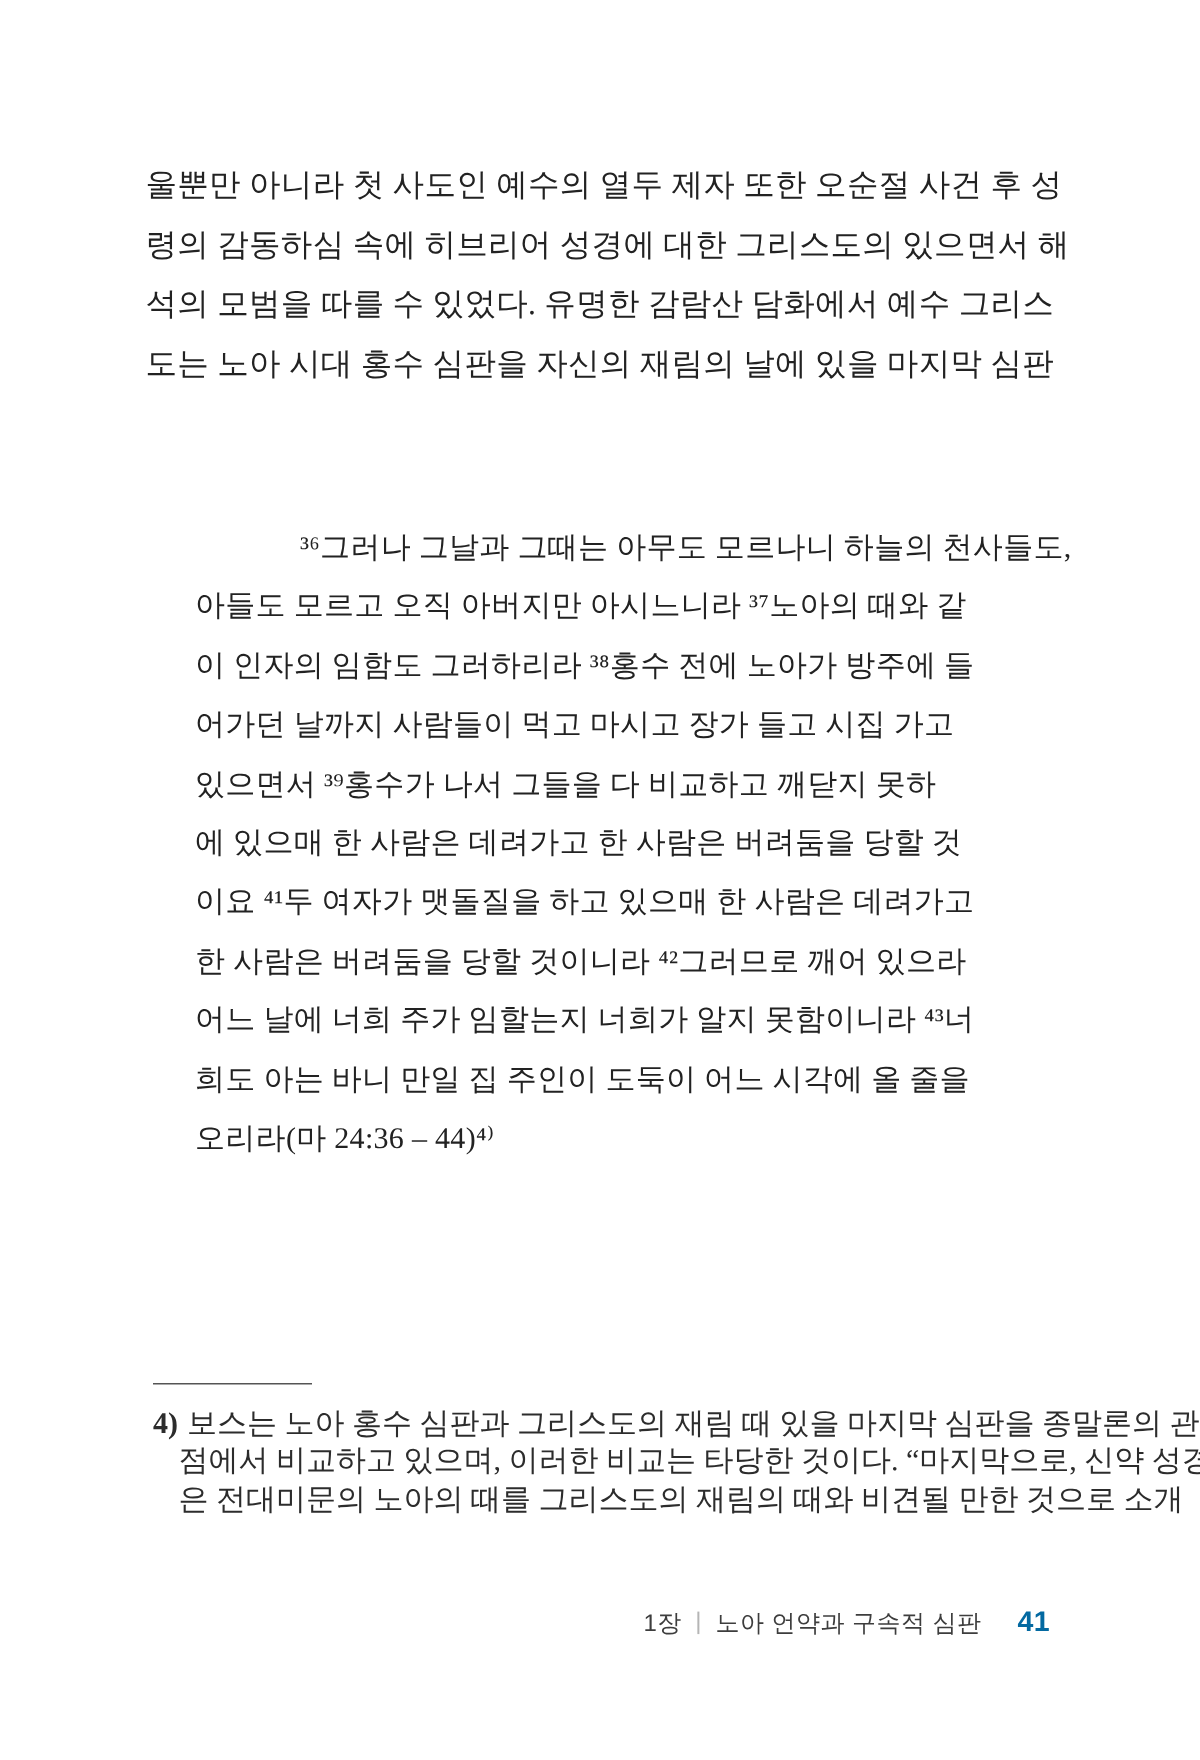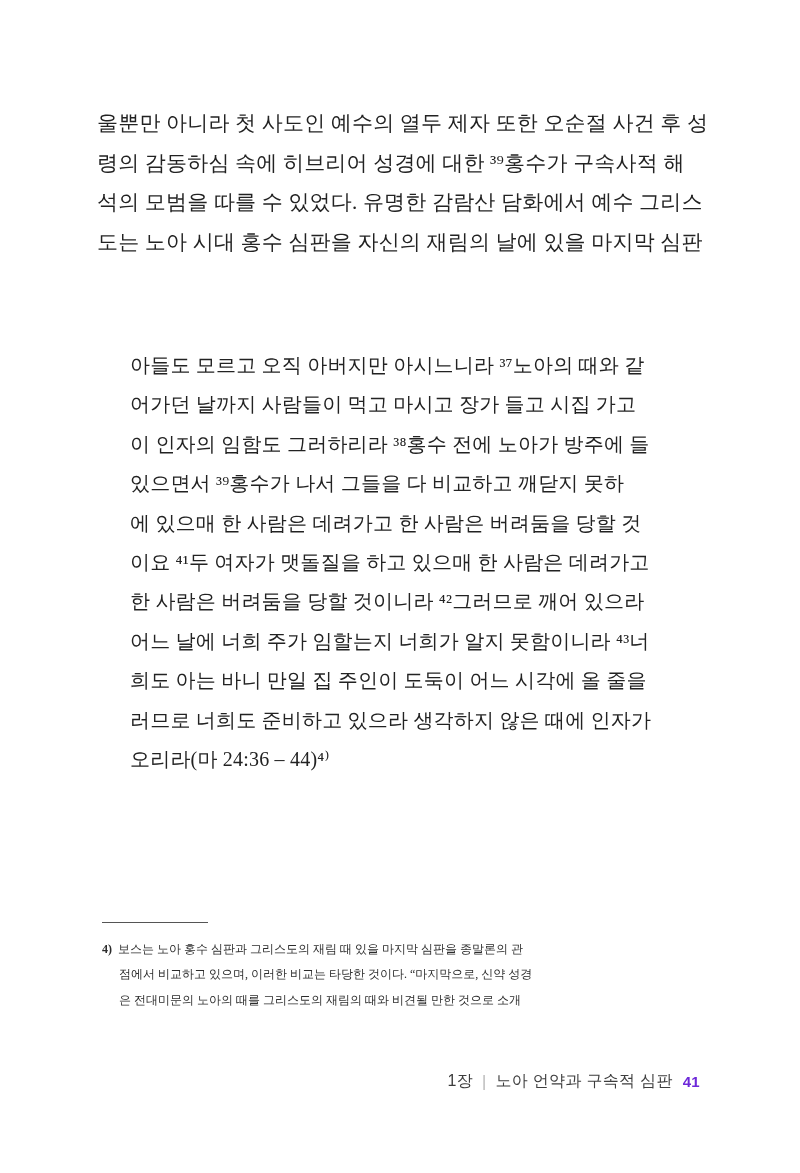--- a/index.html
+++ b/index.html
@@ -54,21 +54,21 @@
     left: 102px;
     width: 106px;
     height: 0;
     border-top: 1.5px solid #555555;
   }
   .footnote {
     position: absolute;
     top: 937px;
     left: 102px;
     width: 615px;
-    font-size: 12px;
+    font-size: 20px;
     color: #2c2c2c;
   }
   .footnote .line {
     height: 25.3px;
     line-height: 25.3px;
     white-space: nowrap;
   }
   .footnote .line.cont {
     padding-left: 17px;
     font-family: Liberation Serif, serif;
@@ -89,48 +89,48 @@
     color: #3d3d3d;
     letter-spacing: 0.3px;
   }
   .footer .sep {
     color: #b5b5b5;
     margin: 0 9px;
     font-weight: 300;
   }
   .footer .pagenum {
     font-weight: bold;
-    font-size: 15px;
-    color: #6d28d9;
-    margin-left: 10px;
+    font-size: 19px;
+    color: #0369a1;
+    margin-left: 24px;
   }
 </style>
 </head>
 <body>
 
 <div class="page">
 
   <div class="para">
     <div class="line">울뿐만 아니라 첫 사도인 예수의 열두 제자 또한 오순절 사건 후 성</div>
-    <div class="line">령의 감동하심 속에 히브리어 성경에 대한 ³⁹홍수가 구속사적 해</div>
+    <div class="line">령의 감동하심 속에 히브리어 성경에 대한 그리스도의 있으면서 해</div>
     <div class="line">석의 모범을 따를 수 있었다. 유명한 감람산 담화에서 예수 그리스</div>
     <div class="line">도는 노아 시대 홍수 심판을 자신의 재림의 날에 있을 마지막 심판</div>
   </div>
 
   <div class="quote">
+    <div class="line first">³⁶그러나 그날과 그때는 아무도 모르나니 하늘의 천사들도,</div>
     <div class="line">아들도 모르고 오직 아버지만 아시느니라 ³⁷노아의 때와 같</div>
+    <div class="line">이 인자의 임함도 그러하리라 ³⁸홍수 전에 노아가 방주에 들</div>
     <div class="line">어가던 날까지 사람들이 먹고 마시고 장가 들고 시집 가고</div>
-    <div class="line">이 인자의 임함도 그러하리라 ³⁸홍수 전에 노아가 방주에 들</div>
     <div class="line">있으면서 ³⁹홍수가 나서 그들을 다 비교하고 깨닫지 못하</div>
     <div class="line">에 있으매 한 사람은 데려가고 한 사람은 버려둠을 당할 것</div>
     <div class="line">이요 ⁴¹두 여자가 맷돌질을 하고 있으매 한 사람은 데려가고</div>
     <div class="line">한 사람은 버려둠을 당할 것이니라 ⁴²그러므로 깨어 있으라</div>
     <div class="line">어느 날에 너희 주가 임할는지 너희가 알지 못함이니라 ⁴³너</div>
     <div class="line">희도 아는 바니 만일 집 주인이 도둑이 어느 시각에 올 줄을</div>
-    <div class="line">러므로 너희도 준비하고 있으라 생각하지 않은 때에 인자가</div>
     <div class="line">오리라(마 24:36 – 44)⁴⁾</div>
   </div>
 
   <div class="fn-rule"></div>
 
   <div class="footnote">
     <div class="line">
       <span class="marker">4)</span><span>보스는 노아 홍수 심판과 그리스도의 재림 때 있을 마지막 심판을 종말론의 관</span>
     </div>
     <div class="line cont">점에서 비교하고 있으며, 이러한 비교는 타당한 것이다. “마지막으로, 신약 성경</div>

